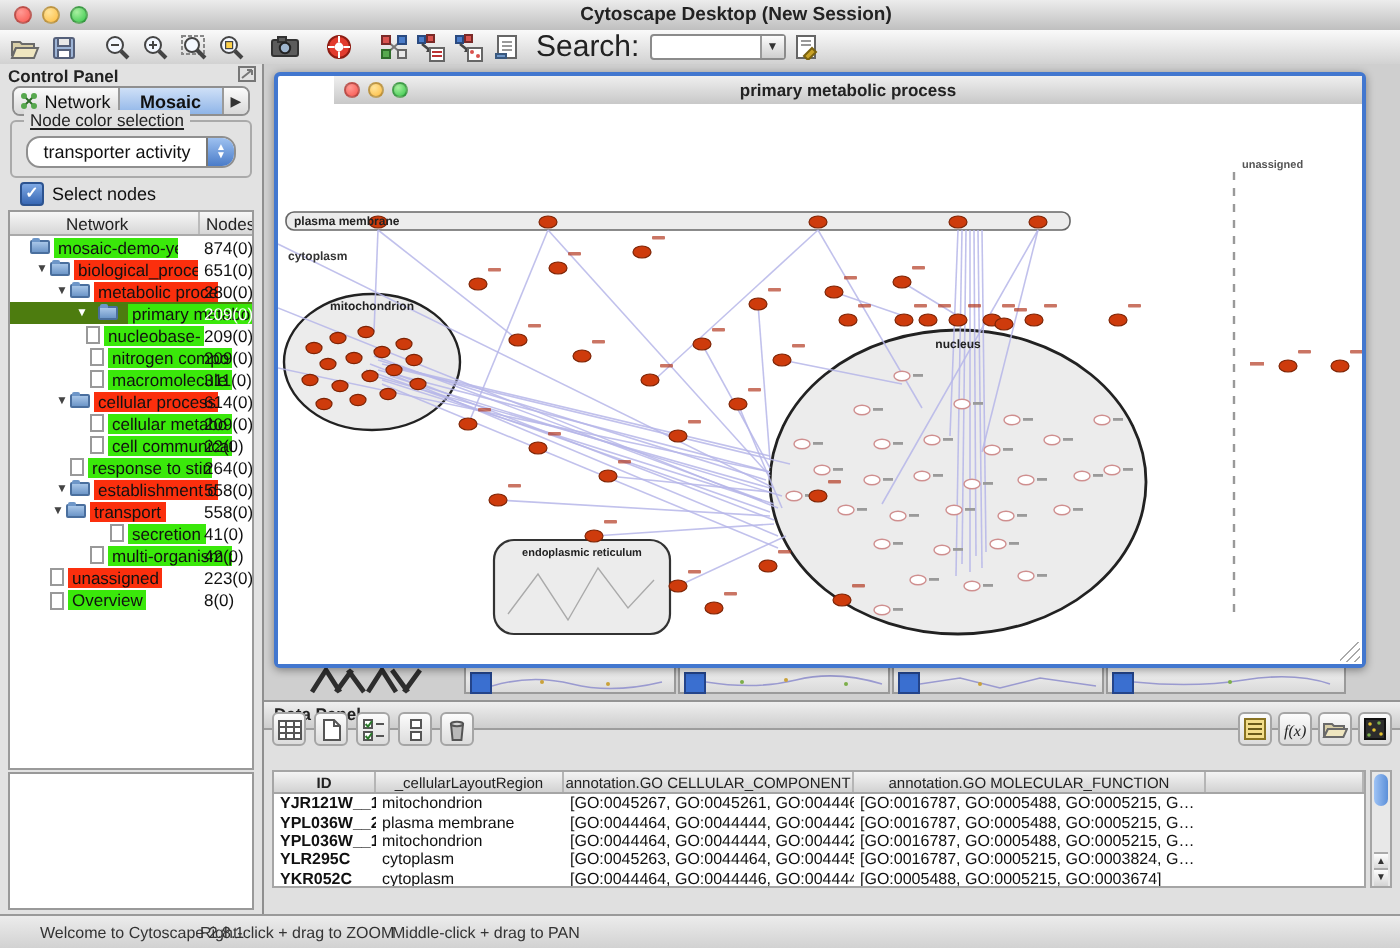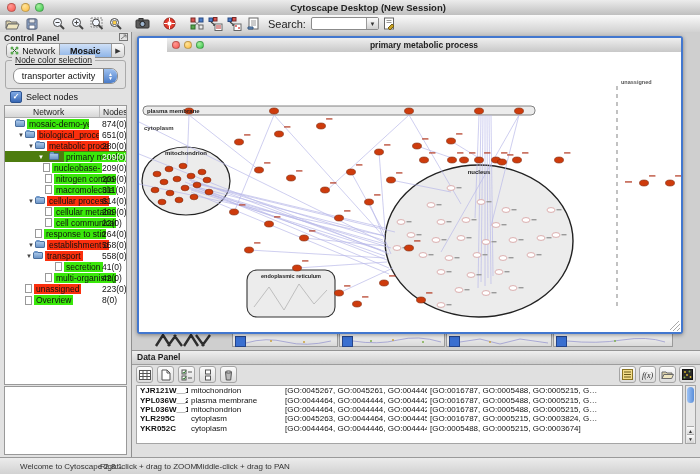--- a/index.html
+++ b/index.html
@@ -12,21 +12,21 @@
   .lights{position:absolute;left:7px;top:3px;display:flex;gap:5px;}
   .light{width:9px;height:9px;border-radius:50%;border:1px solid rgba(0,0,0,.25);box-sizing:border-box;}
   .light.r{background:radial-gradient(circle at 35% 30%,#ff9a94,#f9564e);}
   .light.y{background:radial-gradient(circle at 35% 30%,#ffe49a,#fdbc40);}
   .light.g{background:radial-gradient(circle at 35% 30%,#a8f0a0,#35c649);}
 
   
   .toolbar{position:absolute;top:15px;left:0;right:0;height:17px;background:linear-gradient(#fafafa,#d2d2d2);border-bottom:1px solid #909090;display:flex;align-items:center;padding:0 4px;gap:2px;}
   .tbtn{width:17px;height:15px;display:flex;align-items:center;justify-content:center;border-radius:3px;}
   .tsep{width:6px;height:1px;}
-  .search-lbl{font-size:11px;color:#222;margin:0 3px 0 4px;}
+  .search-lbl{font-size:15px;color:#222;margin:0 3px 0 4px;}
   .search-box{width:66px;height:11px;background:#fff;border:1px solid #8b8b8b;border-radius:2px;display:flex;align-items:center;}
   .search-arrow{margin-left:auto;width:11px;height:100%;background:linear-gradient(#fdfdfd,#cfcfcf);border-left:1px solid #9a9a9a;display:flex;align-items:center;justify-content:center;font-size:6px;color:#333;}
 
   
   .bodyarea{position:absolute;top:32px;bottom:16px;left:0;right:0;display:flex;}
   .control{position:relative;width:132px;background:#e2e2e2;border-right:1px solid #8f8f8f;box-sizing:border-box;}
   .mainarea{position:relative;flex:1;background:#cfcfcf;}
 
   
   .cp-head{position:absolute;top:0;left:0;right:0;height:10px;padding:1px 4px;font-size:8.5px;font-weight:bold;color:#222;}
@@ -71,21 +71,21 @@
   .netwin-title .title{position:absolute;left:0;right:0;top:2px;text-align:center;font-size:8.5px;font-weight:bold;color:#222;}
   .netwin .lights{left:5px;top:3px;gap:4px;}
   .netwin .light{width:8px;height:8px;}
   .canvas{position:absolute;top:14px;left:0;right:0;bottom:0;background:#fff;overflow:hidden;}
   .grip{position:absolute;right:1px;bottom:1px;width:10px;height:10px;background:
     linear-gradient(135deg,transparent 45%,#aaa 45%,#aaa 50%,transparent 50%,transparent 65%,#aaa 65%,#aaa 70%,transparent 70%,transparent 85%,#aaa 85%,#aaa 90%,transparent 90%);}
 
   
   .datapanel{position:absolute;left:0;right:0;bottom:0;height:108px;background:#e0e0e0;border-top:1px solid #949494;box-sizing:border-box;}
   .dp-title{height:11px;background:linear-gradient(#efefef,#cdcdcd);border-bottom:1px solid #9d9d9d;padding:1px 5px;font-size:8.5px;font-weight:bold;color:#222;position:relative;}
-  .dp-toolbar{position:absolute;top:14px;left:4px;right:4px;height:19px;display:flex;align-items:center;gap:4px;}
+  .dp-toolbar{position:absolute;top:4px;left:4px;right:4px;height:19px;display:flex;align-items:center;gap:4px;}
   .dpbtn{width:17px;height:17px;display:flex;align-items:center;justify-content:center;background:linear-gradient(#fcfcfc,#dcdcdc);border:1px solid #a5a5a5;border-radius:3px;box-sizing:border-box;}
   .dp-right{margin-left:auto;display:flex;gap:3px;}
   .dp-table{position:absolute;top:34px;left:4px;right:17px;bottom:14px;background:#fff;border:1px solid #a5a5a5;overflow:hidden;font-size:8px;}
   .dp-thead{display:flex;height:10px;background:linear-gradient(#f4f4f4,#d2d2d2);border-bottom:1px solid #a5a5a5;font-size:7.5px;color:#222;}
   .dp-thead span{border-right:1px solid #b5b5b5;text-align:center;overflow:hidden;white-space:nowrap;box-sizing:border-box;padding-top:1px;}
   .dp-row{display:flex;height:9.4px;align-items:center;}
   .dp-row span{overflow:hidden;white-space:nowrap;box-sizing:border-box;padding:0 3px;}
   .c0{width:51px;font-weight:bold;}
   .c1{width:94px;}
   .c2{width:145px;}
@@ -722,20 +722,27 @@
                   <circle cx="3" cy="3" r="0.9" fill="#e3c12f"></circle>
                   <circle cx="7.5" cy="2.5" r="0.9" fill="#7cae4a"></circle>
                   <circle cx="5" cy="6" r="0.9" fill="#e3c12f"></circle>
                   <circle cx="8.5" cy="8" r="0.9" fill="#e3c12f"></circle>
                   <circle cx="2.5" cy="8.5" r="0.9" fill="#7cae4a"></circle>
                 </svg>
               </span>
           </span>
         </div>
         <div class="dp-table">
+          <div class="dp-thead" id="dp-head">
+              <span class="c0">ID</span>
+              <span class="c1">_cellularLayoutRegion</span>
+              <span class="c2">annotation.GO CELLULAR_COMPONENT</span>
+              <span class="c3">annotation.GO MOLECULAR_FUNCTION</span>
+              <span class="c4"></span>
+            </div>
           <div id="dp-rows">
               <div class="dp-row">
                 <span class="c0">YJR121W__1</span>
                 <span class="c1">mitochondrion</span>
                 <span class="c2">[GO:0045267, GO:0045261, GO:0044464, G…</span>
                 <span class="c3">[GO:0016787, GO:0005488, GO:0005215, G…</span>
               </div>
               <div class="dp-row">
                 <span class="c0">YPL036W__2</span>
                 <span class="c1">plasma membrane</span>

